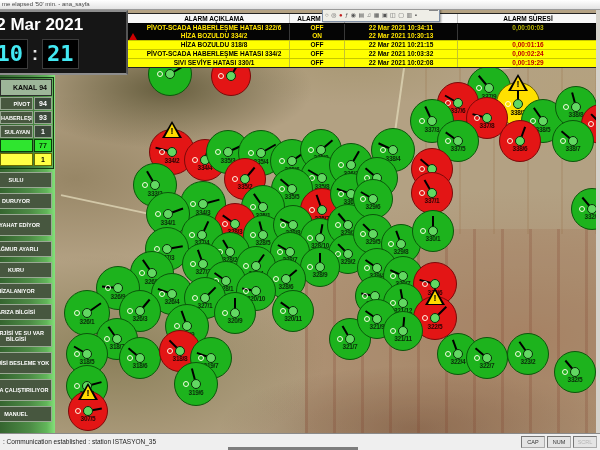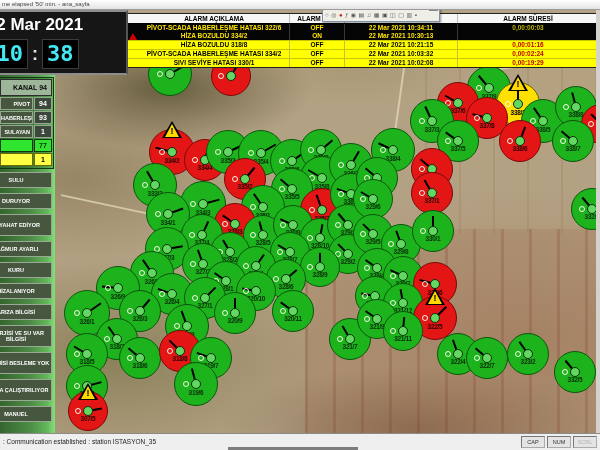--- a/index.html
+++ b/index.html
@@ -705,21 +705,21 @@
         <span class="pic" style="color: rgb(85, 85, 85);">▥</span>
         <span class="pic" style="color: rgb(85, 85, 85);">▪</span>
       </div>
   </div>
 
   <div class="clock">
     <div class="cdate">22 Mar 2021</div>
     <div class="ctime">
       <span class="tpanel">10</span>
       <span class="tcolon">:</span>
-      <span class="tpanel">38</span>
+      <span class="tpanel">21</span>
     </div>
   </div>
 
   <div class="sidebar">
     <div class="kanal">
       <div class="khdr">KANAL 94</div>
       <div id="kanal-rows">
           <div class="krow ">
             <div class="klabel">PİVOT</div>
             <div class="kval">94</div>

